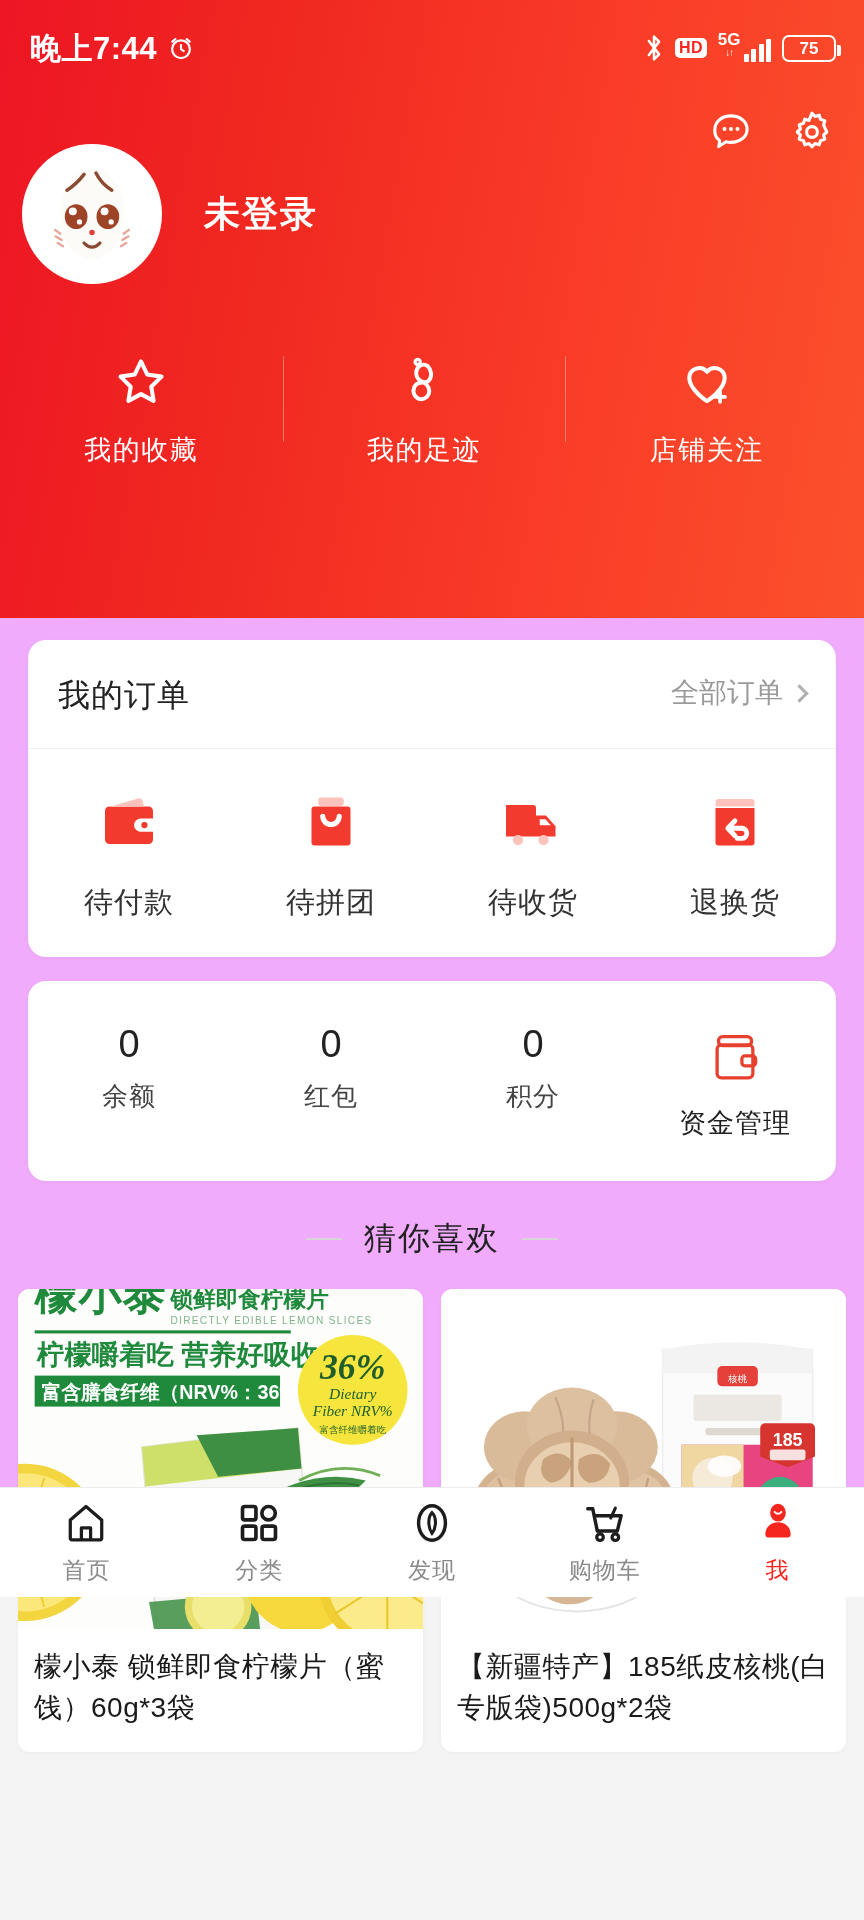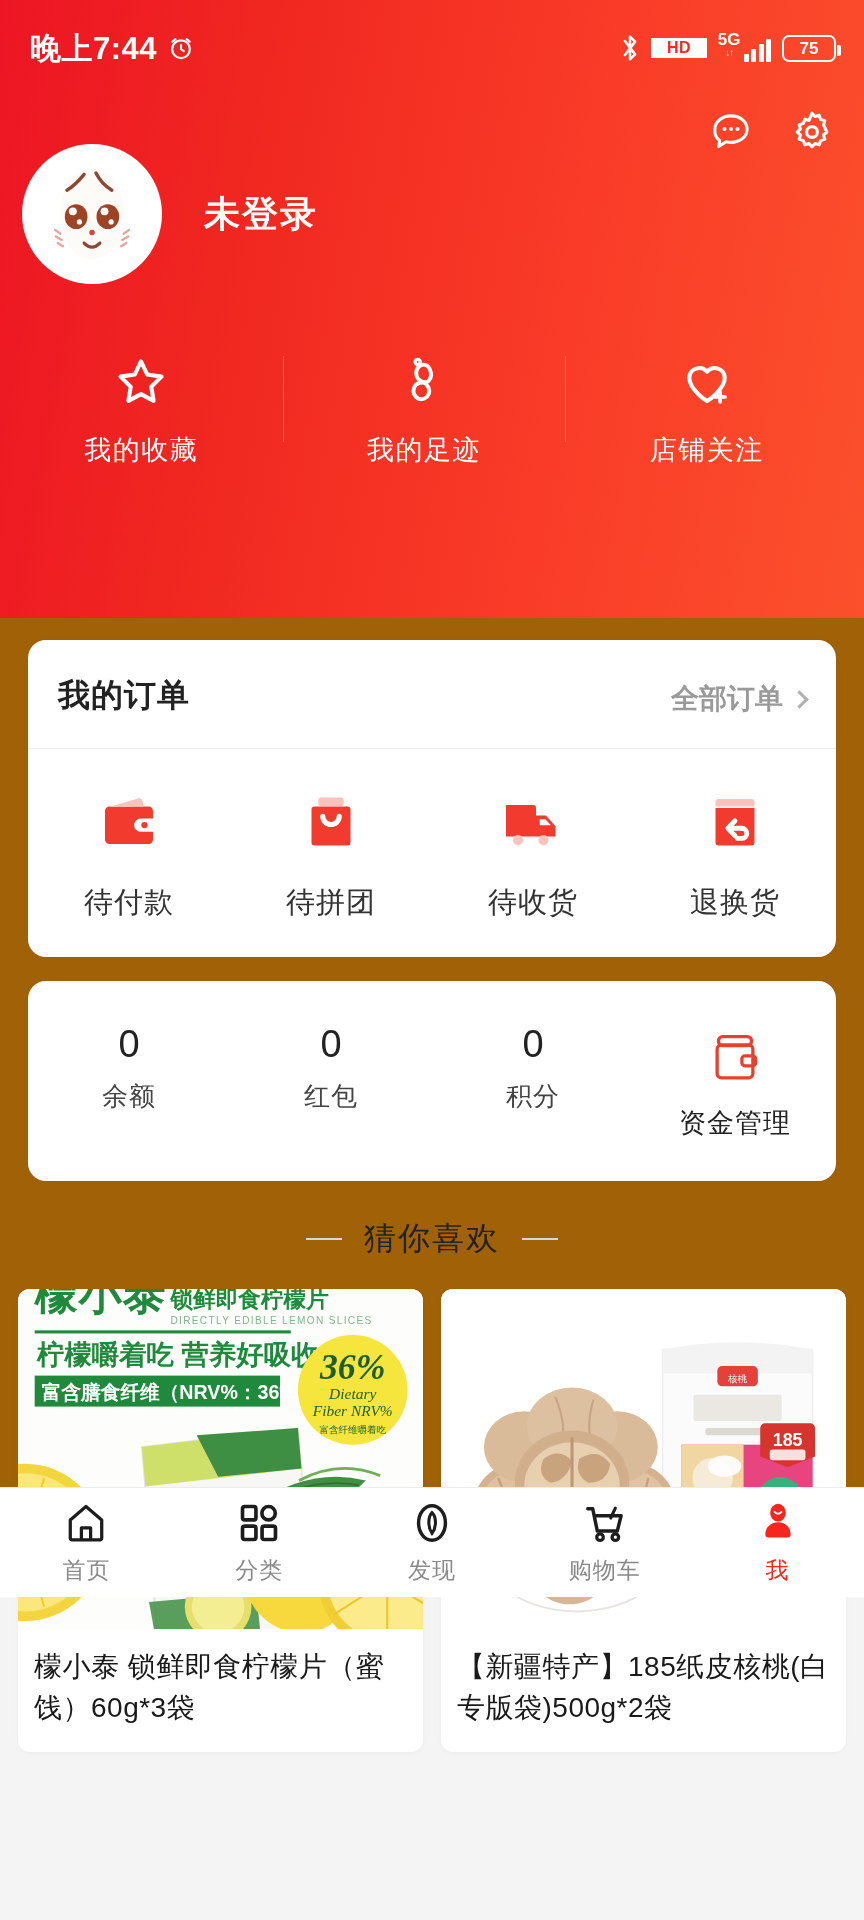--- a/index.html
+++ b/index.html
@@ -2,21 +2,21 @@
 <html><head>
 <meta charset="utf-8">
 <style>
   * { margin:0; padding:0; box-sizing:border-box; }
   html, body {
     width: 864px; height: 1920px;
     font-family: "Liberation Sans", "DejaVu Sans", sans-serif;
     background: #f4f4f4;
     overflow: hidden;
   }
-  .phone { position:relative; width:864px; height:1597px; background:#a16207; }
+  .phone { position:relative; width:864px; height:1597px; background:#f0abfc; }
 
   
   .header {
     position:relative;
     height:618px;
     background: linear-gradient(100deg, #ED1524 0%, #F02820 30%, #F93A27 62%, #FB502C 100%);
     overflow:hidden;
   }
 
   
@@ -24,21 +24,21 @@
     height:96px; display:flex; align-items:center;
     justify-content:space-between; padding:0 28px 0 30px;
     color:#fff;
   }
   .sb-left { display:flex; align-items:center; gap:10px; }
   .sb-time { font-size:31px; font-weight:600; letter-spacing:.5px; line-height:1; }
   .sb-right { display:flex; align-items:center; gap:11px; }
   .ic-bt { width:20px; height:28px; }
   .ic-hd {
     font-size:16px; font-weight:700; color:#F7281F; background:#fff;
-    border-radius:0; padding:1px 16px; line-height:1.1; letter-spacing:.3px;
+    border-radius:5px; padding:1px 4px; line-height:1.1; letter-spacing:.3px;
   }
   .net { display:flex; align-items:flex-end; gap:3px; }
   .net-5g { font-size:17px; font-weight:600; line-height:1; position:relative; top:-4px; }
   .net-5g small { display:block; font-size:10px; letter-spacing:-1px; text-align:center; opacity:.92; }
   .bars { display:flex; align-items:flex-end; gap:2.5px; height:26px; }
   .bars i { display:block; width:5px; background:#fff; border-radius:1px; }
   .bars i:nth-child(1){height:8px;} .bars i:nth-child(2){height:13px;}
   .bars i:nth-child(3){height:18px;} .bars i:nth-child(4){height:23px;}
   .batt {
     position:relative; width:54px; height:27px; border:2.4px solid #fff;
@@ -83,22 +83,22 @@
   .q-label { font-size:27px; letter-spacing:1.5px; }
 
   
   .card {
     background:#fff; border-radius:18px; margin:0 28px 24px;
     box-shadow:0 1px 4px rgba(0,0,0,.035);
   }
   .body { position:relative; padding-top:22px; }
 
   .order-head {
-    display:flex; align-items:flex-end; justify-content:space-between;
-    padding:34px 30px 30px; border-bottom:1.5px solid #efefef;font-weight:bold;
+    display:flex; align-items:flex-start; justify-content:space-between;
+    padding:34px 30px 30px; border-bottom:1.5px solid #efefef;
   }
   .order-title { font-size:32px; color:#222; letter-spacing:1px; }
   .order-all { display:flex; align-items:center; gap:10px; color:#9a9a9a; font-size:28px; }
   .chev { width:13px; height:13px; border-right:3px solid #b0b0b0; border-top:3px solid #b0b0b0; transform:rotate(45deg); }
 
   .order-grid { display:flex; padding:38px 0 34px; }
   .o-item { flex:1; display:flex; flex-direction:column; align-items:center; gap:24px; }
   .o-label { font-size:29px; color:#333; letter-spacing:1px; }
 
   .wallet-grid { display:flex; padding:44px 0 40px; }

